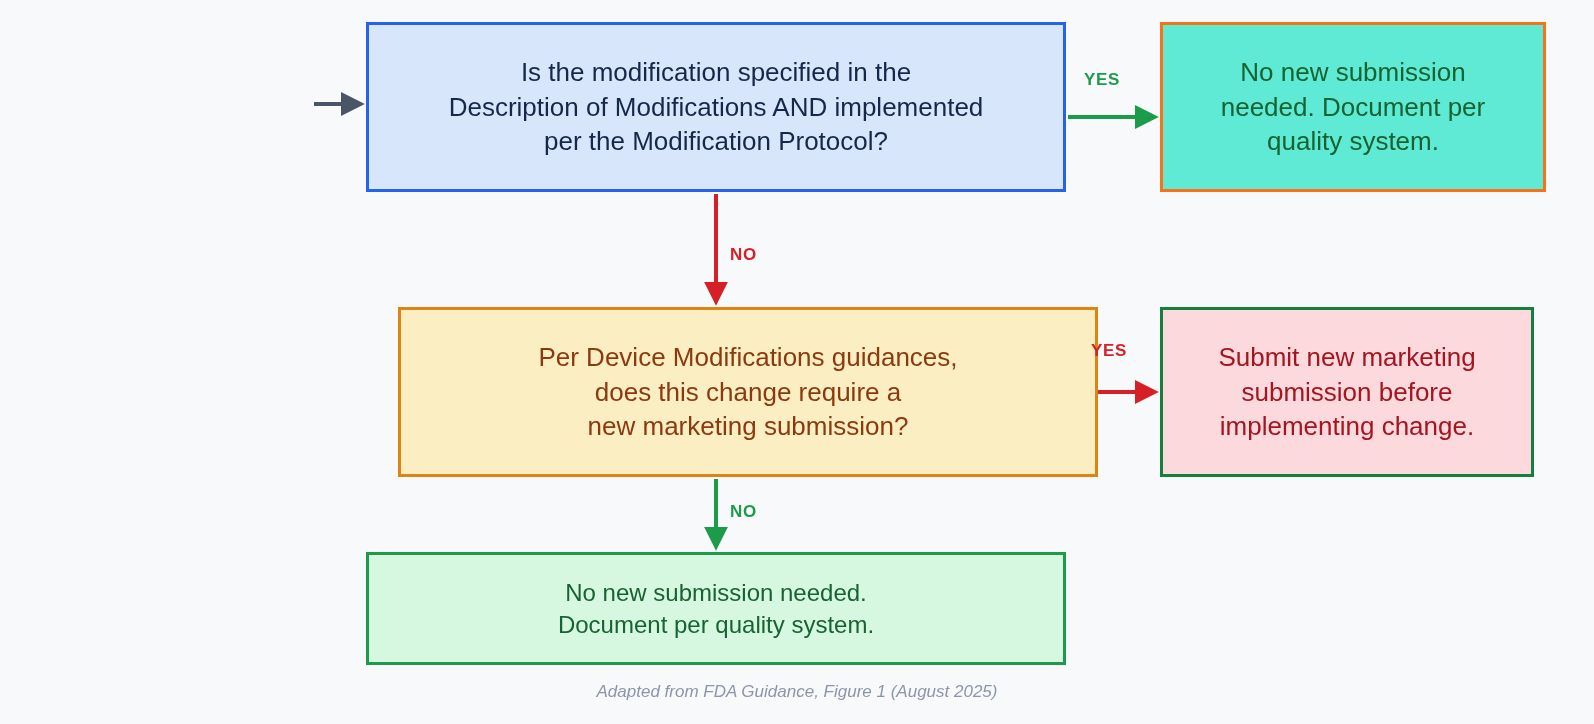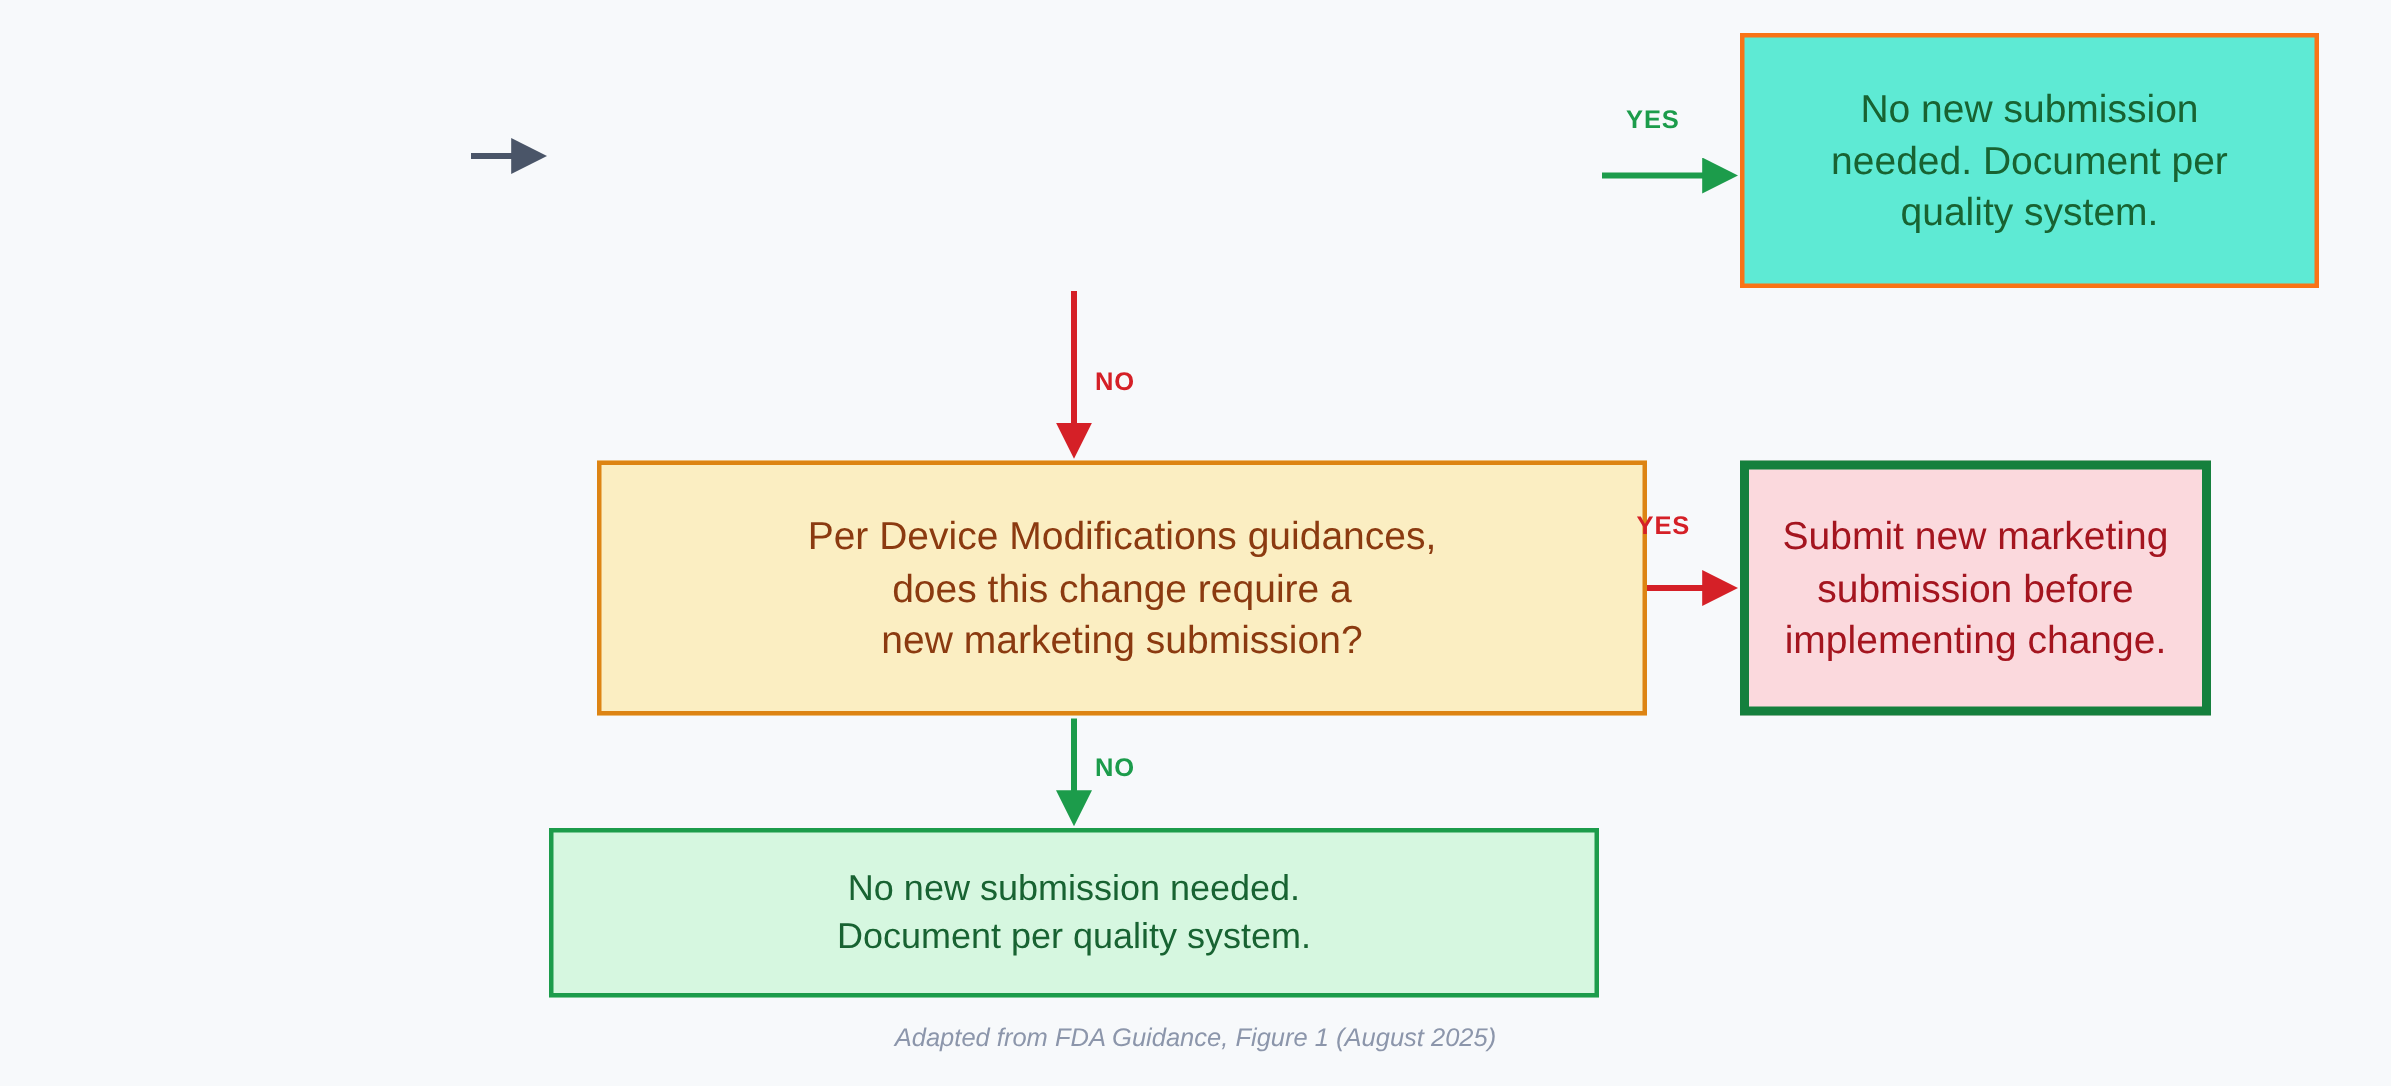--- a/index.html
+++ b/index.html
@@ -81,24 +81,24 @@
     border: 3px solid #dd8413;
     color: #8b3a10;
     font-size: 26px;
     margin-left: 32px;
   }
 
   
   .node-outcome-2 {
     left: 1160px;
     top: 307px;
-    width: 314px;
+    width: 374px;
     height: 170px;
     background: #fbd9dd;
-    border: 6px solid #15803d;
+    border: 3px solid #15803d;
     color: #a4151f;
     font-size: 26px;
   }
 
   
   .node-outcome-3 {
     left: 366px;
     top: 552px;
     width: 700px;
     height: 113px;
@@ -166,20 +166,25 @@
     <line x1="1068" y1="117" x2="1154" y2="117" stroke="#1c9c4b" stroke-width="4" marker-end="url(#arrow-green)"></line>
 
     <line x1="716" y1="194" x2="716" y2="301" stroke="#d52027" stroke-width="4" marker-end="url(#arrow-red)"></line>
 
     <line x1="1068" y1="392" x2="1154" y2="392" stroke="#d52027" stroke-width="4" marker-end="url(#arrow-red)"></line>
 
     <line x1="716" y1="479" x2="716" y2="546" stroke="#1c9c4b" stroke-width="4" marker-end="url(#arrow-green)"></line>
   </svg>
 
 
+  <div class="node node-decision-1">
+    <span>Is the modification specified in the
+Description of Modifications AND implemented
+per the Modification Protocol?</span>
+  </div>
 
   <div class="node node-outcome-1">
     <span>No new submission
 needed. Document per
 quality system.</span>
   </div>
 
   <div class="node node-decision-2">
     <span>Per Device Modifications guidances,
 does this change require a

